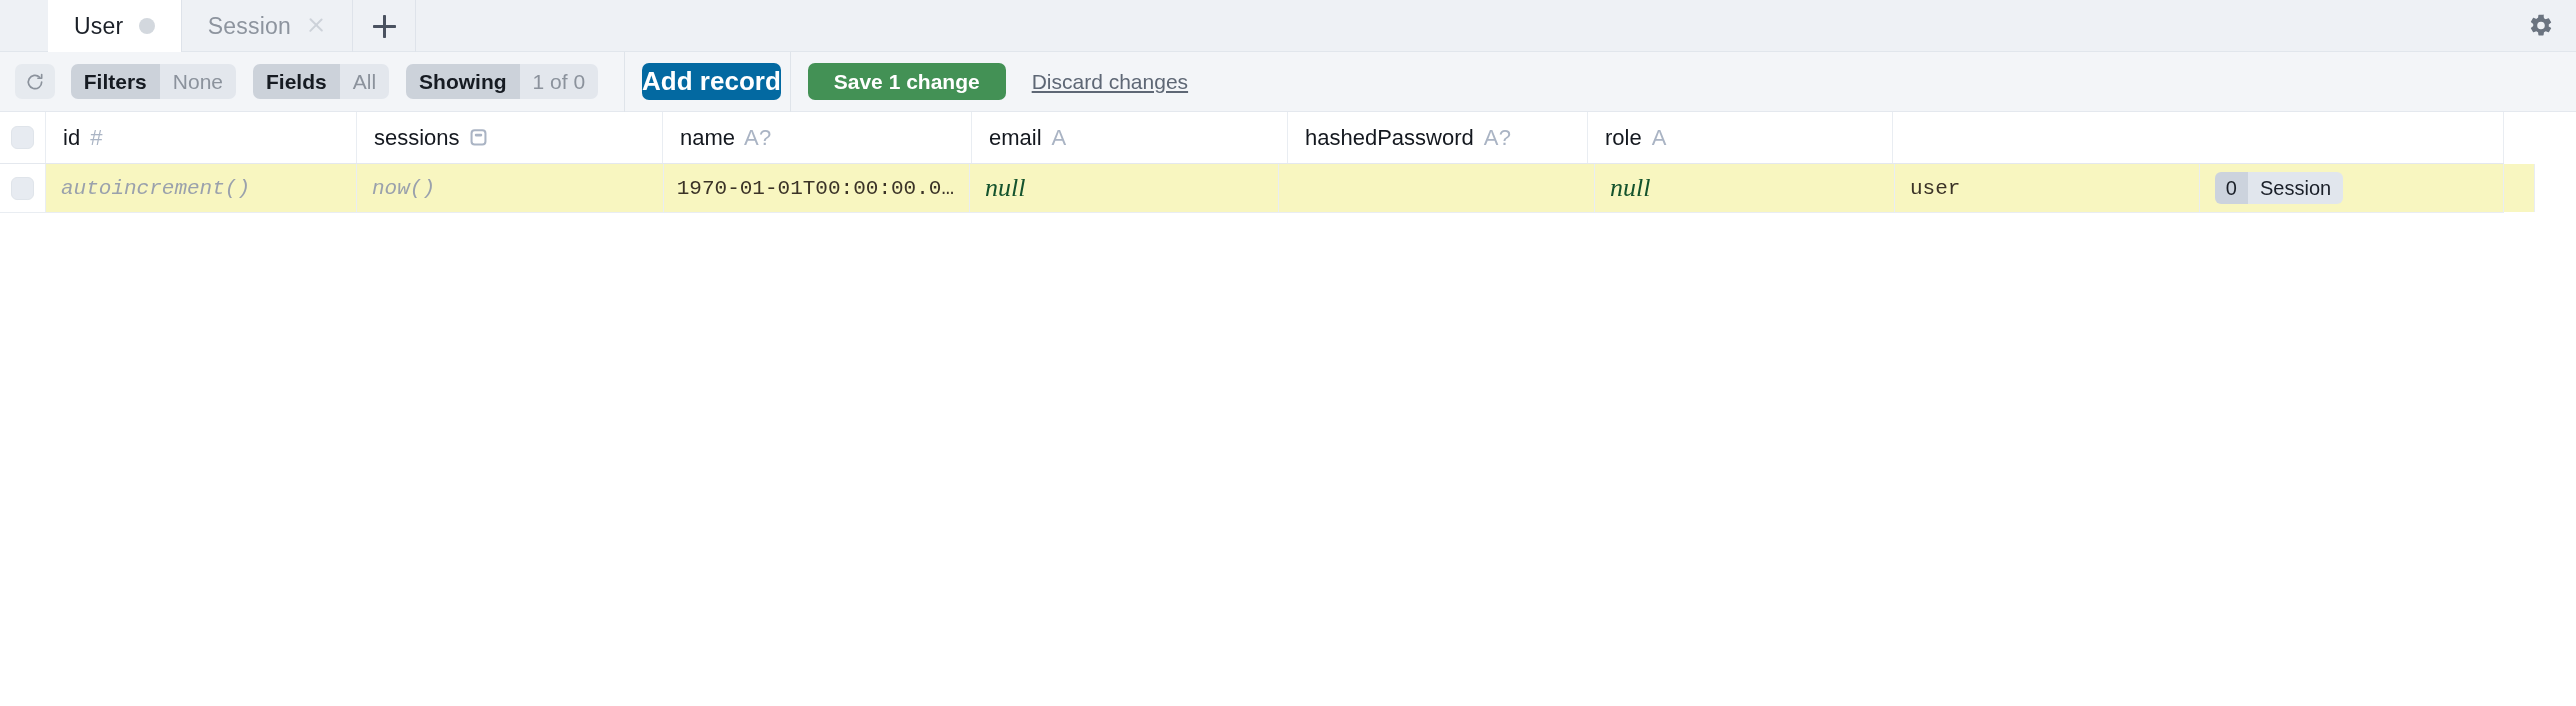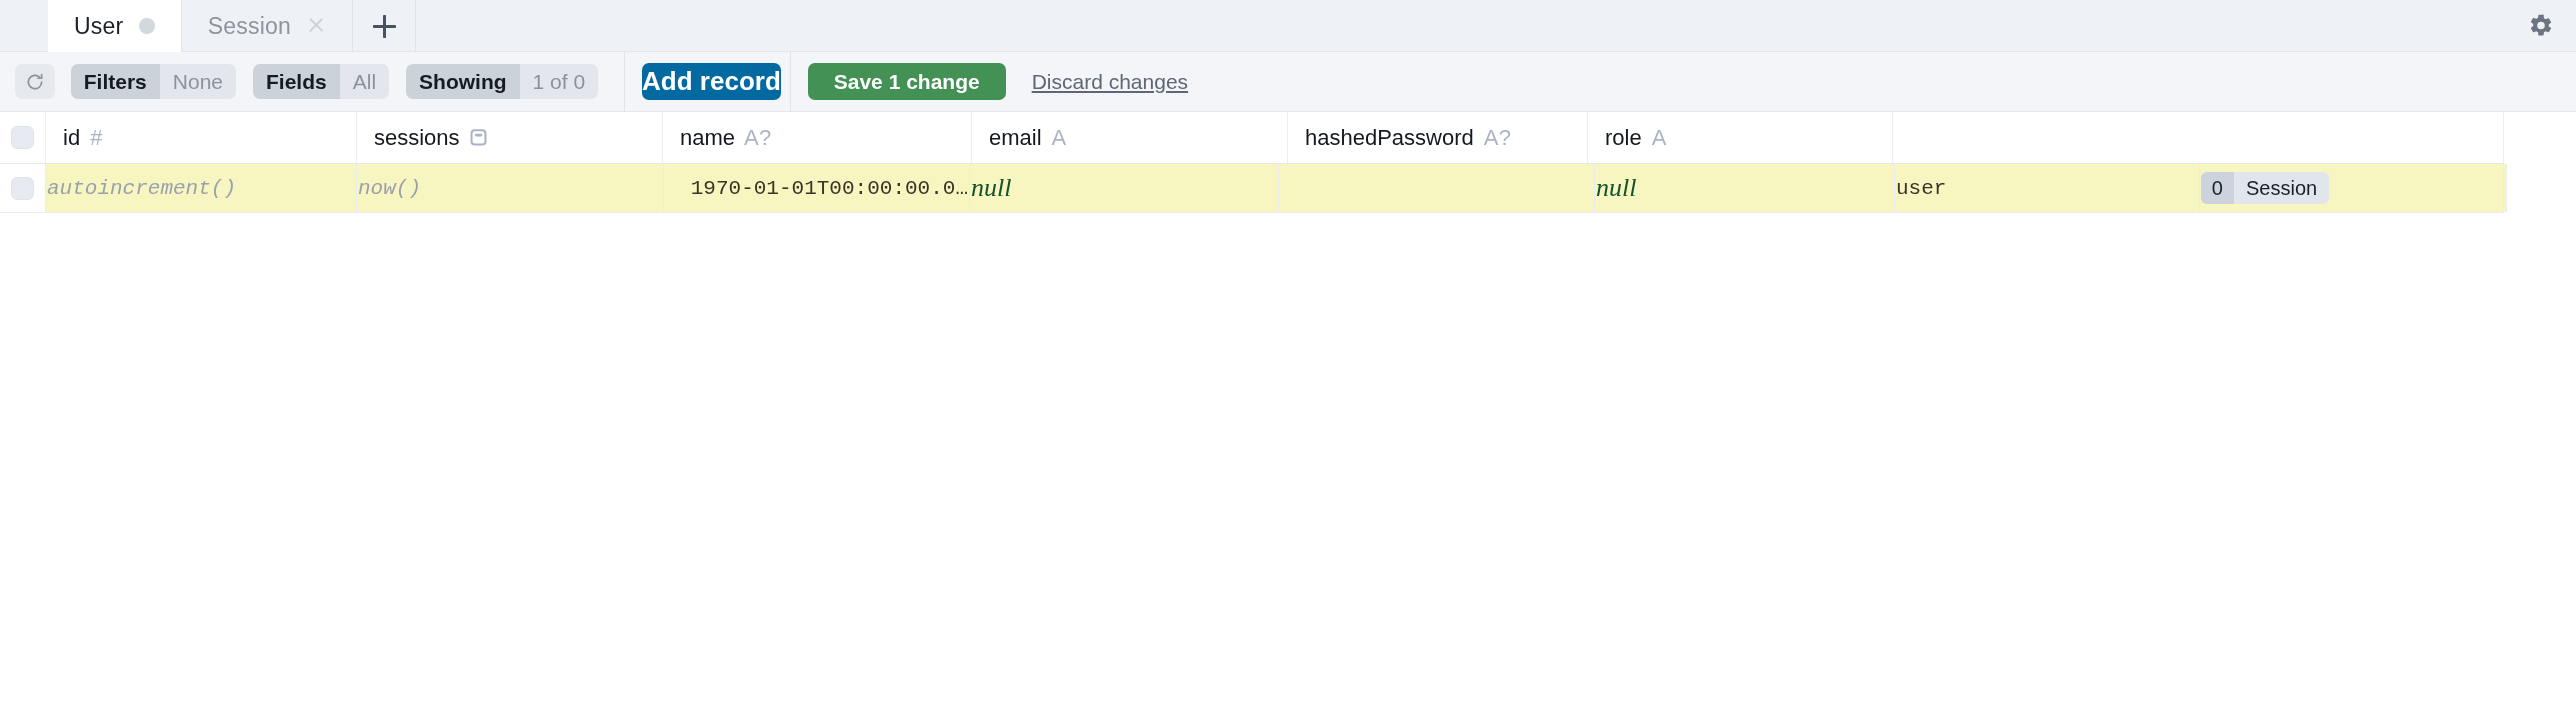--- a/index.html
+++ b/index.html
@@ -196,21 +196,21 @@
     height: 49px;
     border-bottom: 0.8px solid #e9edf2;
   }
   .grid-row.changed .cell { background: #f8f6c0; }
   .grid-row.changed .cell.cb { background: #ffffff; }
 
   .cell {
     border-right: 0.8px solid #e9edf2;
     display: flex;
     align-items: center;
-    padding: 0 1px;
+    padding: 0 15px;
     overflow: hidden;
     white-space: nowrap;
   }
   .cell.cb {
     flex: 0 0 46px;
     padding: 0;
     justify-content: center;
     border-right: 0.8px solid #e9edf2;
   }
   .hcell {

